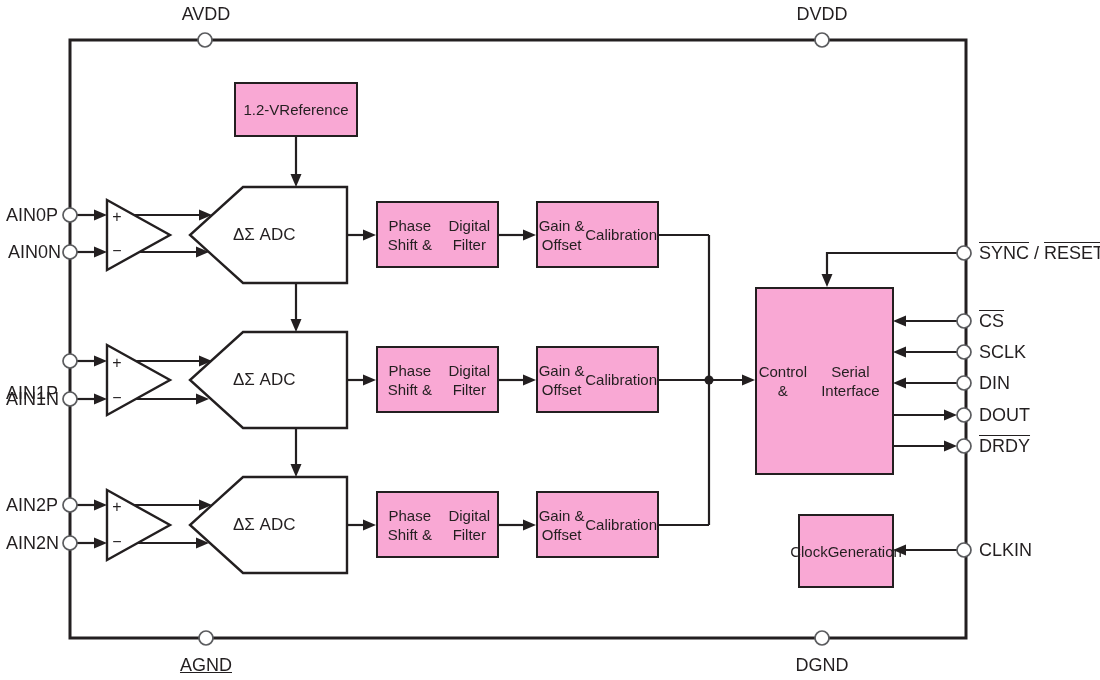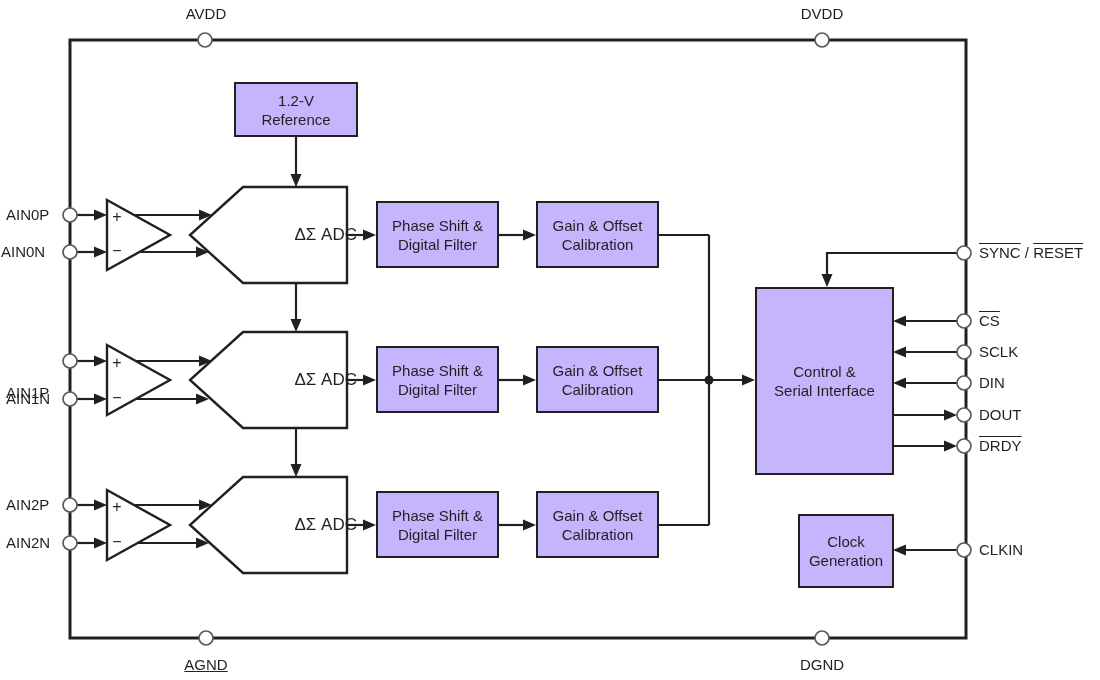--- a/index.html
+++ b/index.html
@@ -1,29 +1,29 @@
 <!DOCTYPE html>
 <html><head>
 <meta charset="utf-8">
 <style>
   html,body{margin:0;padding:0;background:#fff;}
   .stage{
     position:relative;width:1100px;height:680px;background:#fff;
     font-family:"Liberation Sans",sans-serif;color:#231f20;overflow:hidden;
   }
   .stage svg{position:absolute;left:0;top:0;}
-  .lbl{position:absolute;font-size:15px;line-height:18px;white-space:nowrap;}
+  .lbl{position:absolute;font-size:18px;line-height:18px;white-space:nowrap;}
   .ctr{text-align:center;}
   .rgt{}
   .box{
-    position:absolute;border:2.3px solid #231f20;background:#c4b5fd;
-    display:flex;flex-direction:column;align-items:center;justify-content:center;
+    position:absolute;border:2.3px solid #231f20;background:#f9a8d4;
+    display:flex;align-items:center;justify-content:center;
     font-size:15px;line-height:19px;text-align:center;box-sizing:border-box;
   }
-  .adc-lbl{position:absolute;font-size:17px;line-height:22px;text-align:right;}
+  .adc-lbl{position:absolute;font-size:17px;line-height:22px;text-align:left;}
   .sign{position:absolute;font-size:16px;line-height:16px;width:18px;text-align:center;}
   .ol{text-decoration:overline;}
 </style>
 </head>
 <body>
 
 <div class="stage">
 
   <svg width="1100" height="680" viewBox="0 0 1100 680">
 
@@ -193,21 +193,21 @@
   <div class="sign" style="left:108px;top:390px;">−</div>
   <div class="sign" style="left:108px;top:499px;">+</div>
   <div class="sign" style="left:108px;top:534px;">−</div>
 
   <div class="lbl ctr" style="left:166px;top:5px;width:80px;">AVDD</div>
   <div class="lbl ctr" style="left:782px;top:5px;width:80px;">DVDD</div>
   <div class="lbl ctr" style="left:166px;top:656px;width:80px;text-decoration:underline;">AGND</div>
   <div class="lbl ctr" style="left:782px;top:656px;width:80px;">DGND</div>
 
   <div class="lbl rgt" style="left:6px;top:206px;width:55px;">AIN0P</div>
-  <div class="lbl rgt" style="left:1px;top:243px;width:55px;">AIN0N</div>
+  <div class="lbl rgt" style="left:8px;top:243px;width:55px;">AIN0N</div>
   <div class="lbl rgt" style="left:6px;top:352px;width:55px;margin-top:32px;">AIN1P</div>
   <div class="lbl rgt" style="left:6px;top:390px;width:55px;">AIN1N</div>
   <div class="lbl rgt" style="left:6px;top:496px;width:55px;">AIN2P</div>
   <div class="lbl rgt" style="left:6px;top:534px;width:55px;">AIN2N</div>
 
   <div class="lbl" style="left:979px;top:244px;">
     <span class="ol">SYNC</span><span> / </span><span class="ol">RESET</span>
   </div>
   <div class="lbl" style="left:979px;top:312px;">
     <span class="ol">CS</span>

